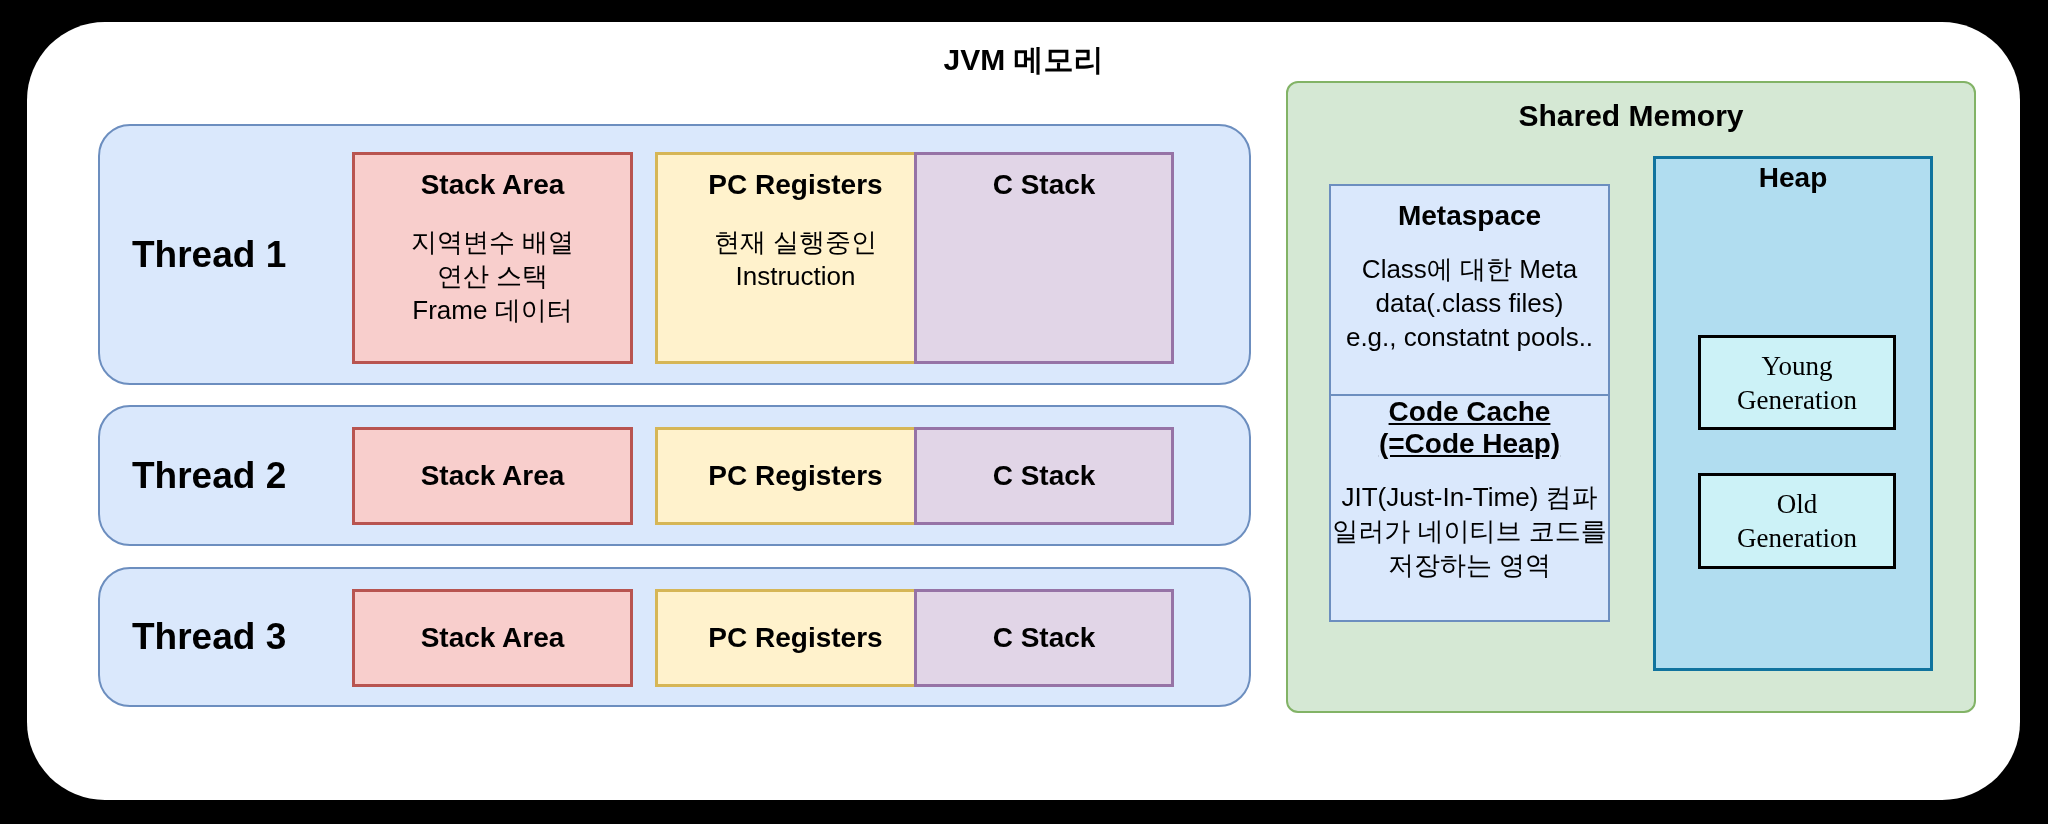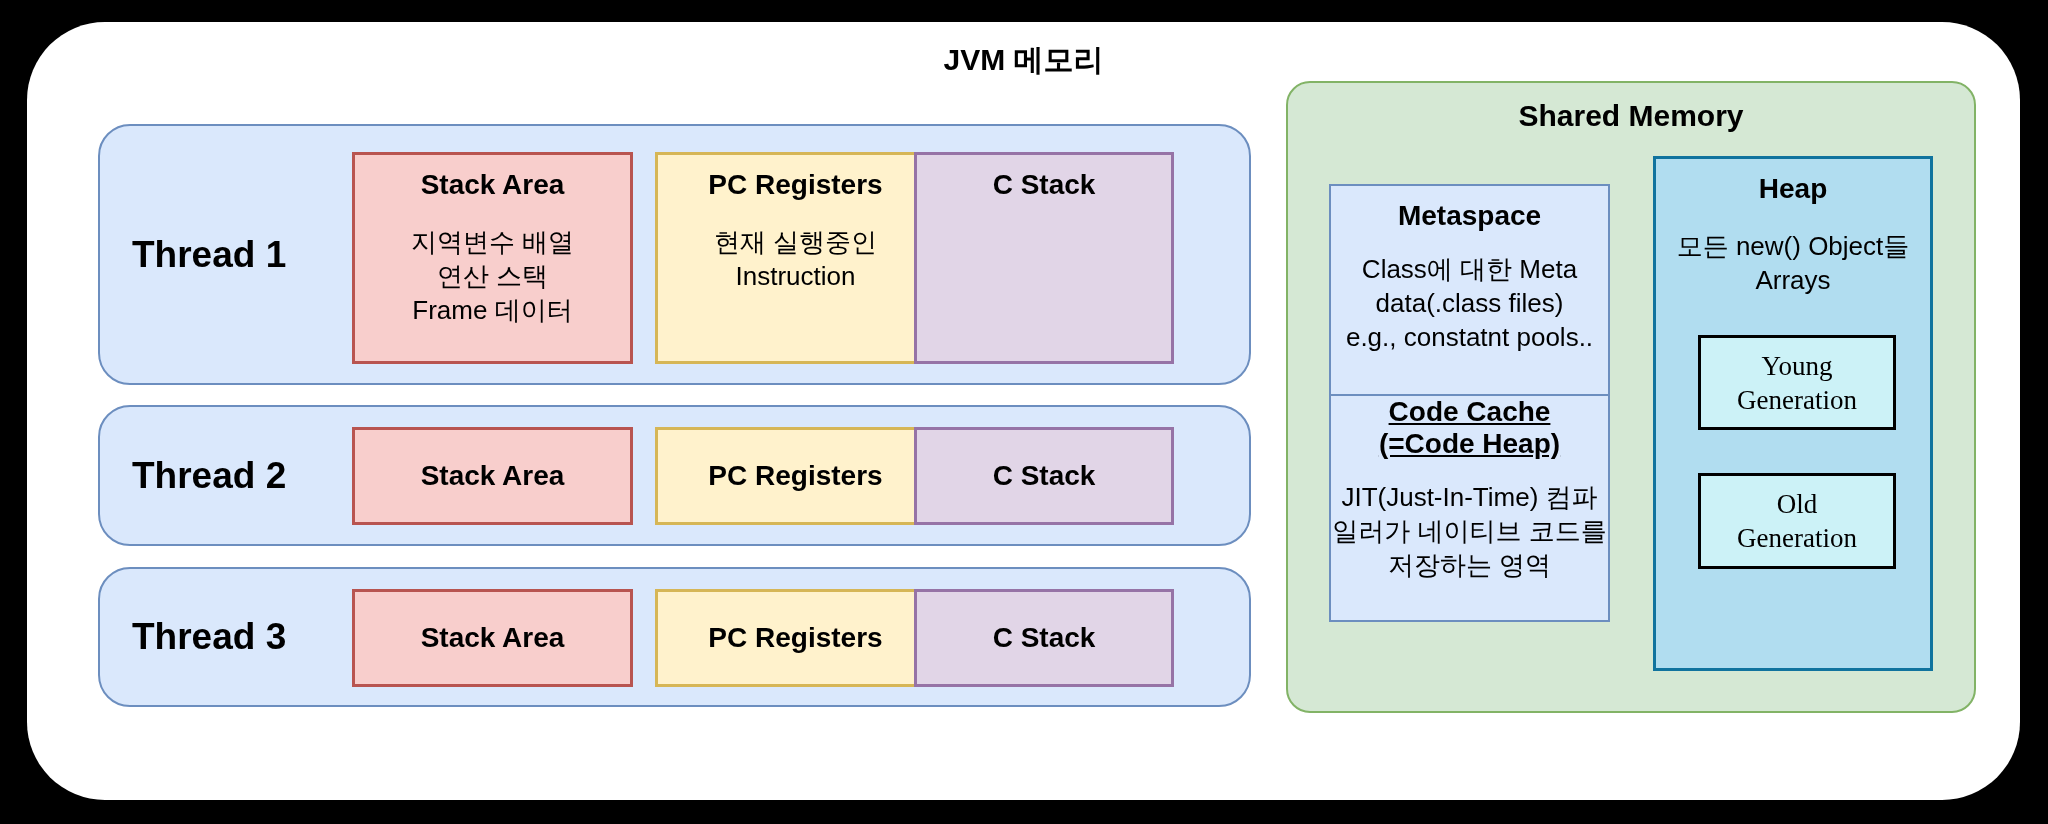--- a/index.html
+++ b/index.html
@@ -55,21 +55,21 @@
   .cstack-box{background:var(--cstack-fill);border:3px solid var(--cstack-stroke);}
   .box-title{font-size:28px;font-weight:bold;white-space:pre-line;}
   .tall .box-title{margin-top:14px;}
   .box-body{
     margin-top:24px;font-size:26px;line-height:34px;white-space:pre-line;
   }
   
   .shared{
     position:absolute;left:1259px;top:59px;width:690px;height:632px;
     background:var(--shared-fill);border:2px solid var(--shared-stroke);
-    border-radius:24px;box-sizing:border-box;
+    border-radius:12px;box-sizing:border-box;
   }
   .shared-title{
     position:absolute;top:16px;left:0;right:0;text-align:center;
     font-size:30px;font-weight:bold;
   }
   .meta-box{
     position:absolute;left:41px;top:73px;width:281px;height:256px;
     background:var(--meta-fill);border:2px solid var(--meta-stroke);
     box-sizing:border-box;text-align:center;margin-top:28px;
   }
@@ -77,21 +77,21 @@
     position:absolute;left:41px;top:311px;width:281px;height:228px;
     background:var(--meta-fill);border:2px solid var(--meta-stroke);
     box-sizing:border-box;text-align:center;
   }
   .meta-box .box-body,.codecache-box .box-body{margin-top:20px;}
   .heap-box{
     position:absolute;left:365px;top:73px;width:280px;height:515px;
     background:var(--heap-fill);border:3px solid var(--heap-stroke);
     box-sizing:border-box;text-align:center;
   }
-  .heap-box .box-title{margin-top:14px;}
+  .heap-box .box-title{margin-top:3px;}
   .gen-box{
     position:absolute;left:42px;width:198px;
     background:var(--gen-fill);border:3px solid var(--gen-stroke);
     box-sizing:border-box;display:flex;align-items:center;justify-content:center;
     font-size:27px;line-height:34px;white-space:pre-line;text-align:center;font-family:Liberation Serif, serif;
   }
   .young-gen{top:176px;height:95px;}
   .old-gen{top:314px;height:96px;}
 </style>
 </head>
@@ -158,22 +158,20 @@
     <div class="codecache-box">
       <div class="box-title" style="text-decoration:underline;">Code Cache
 (=Code Heap)</div>
       <div class="box-body">JIT(Just-In-Time) 컴파
 일러가 네이티브 코드를
 저장하는 영역</div>
     </div>
 
     <div class="heap-box">
       <div class="box-title">Heap</div>
-      <div class="box-body">모든 new() Object들
-Arrays</div>
       <div class="gen-box young-gen">Young
 Generation</div>
       <div class="gen-box old-gen">Old
 Generation</div>
     </div>
   </div>
 
 </div>
 
 </body></html>

